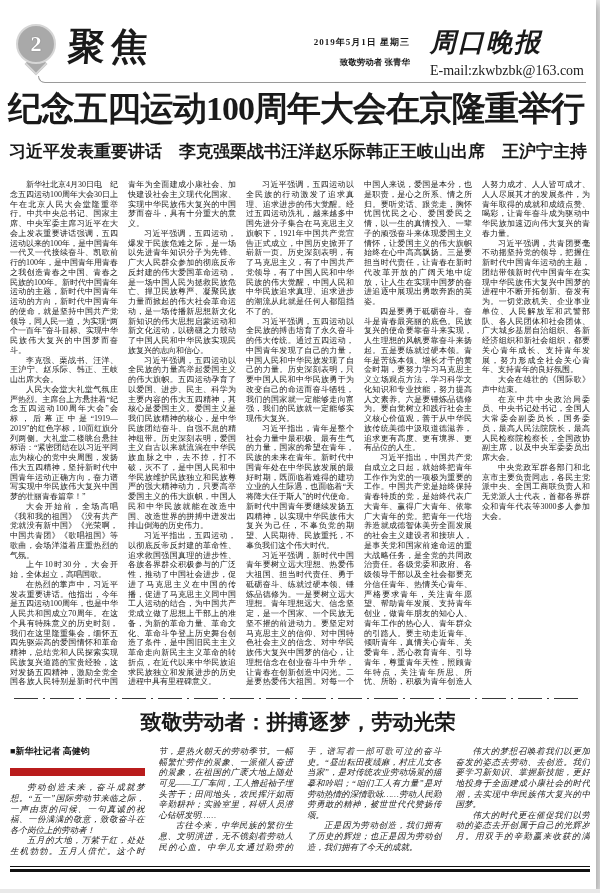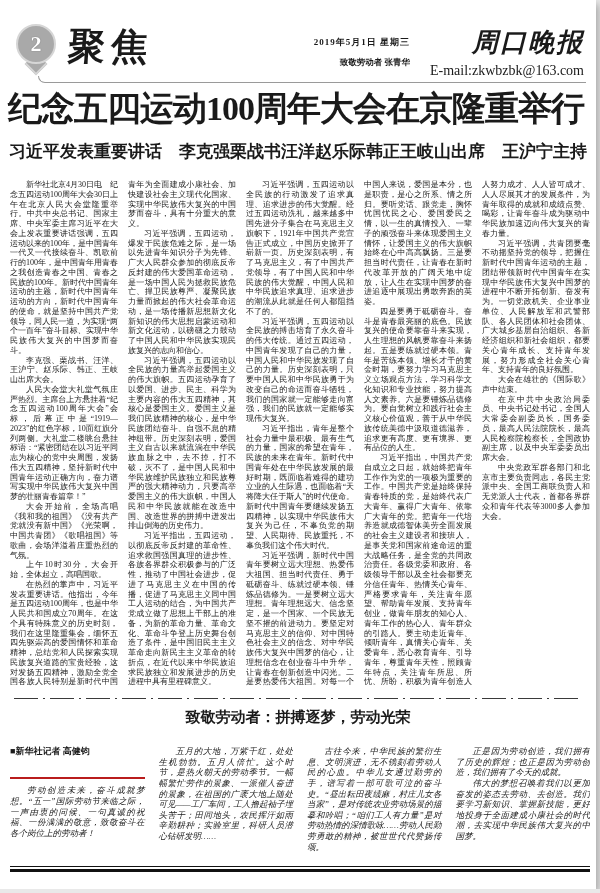--- a/index.html
+++ b/index.html
@@ -12,21 +12,21 @@
   .badge .num{font-size:22px;font-weight:bold;color:#ffffff;text-shadow:0 0 1px #555;
               font-family:"Liberation Serif",serif;}
   .badge-tail{position:absolute;left:28px;top:56px;width:14px;height:14px;background:#a9a9a9;
               transform:rotate(45deg);border-right:2px solid #d6d6d6;border-bottom:2px solid #d6d6d6;}
   .section-title{position:absolute;left:68px;top:22px;font-size:37px;font-weight:900;
                  letter-spacing:6px;transform:skewX(-4deg);font-family:"Liberation Serif",serif;}
   .mast-right{position:absolute;right:12px;top:30px;display:flex;gap:20px;align-items:flex-start;}
   .mast-right .colA{text-align:right;padding-top:6px;}
   .mast-right .date{font-size:9px;font-weight:bold;letter-spacing:1px;}
   .mast-right .editor{font-size:8.5px;margin-top:8px;font-weight:bold;}
-  .mast-right .colB{text-align:right;}
+  .mast-right .colB{text-align:left;}
   .paper-name{font-size:26px;font-weight:900;font-style:italic;letter-spacing:2px;
               font-family:"Liberation Serif",serif;line-height:1;}
   .email{font-size:14px;margin-top:7px;}
   .header-rule{position:absolute;left:38px;right:10px;top:76px;height:6px;
                border-bottom:1px solid #9a9a9a;border-left:1px solid #9a9a9a;
                border-bottom-left-radius:8px;}
   
   .headline{position:absolute;left:8px;top:88px;width:580px;margin:0;text-align:left;
             font-size:34px;font-weight:900;letter-spacing:-1px;line-height:1.25;
             font-family:"Liberation Serif",serif;}
@@ -36,27 +36,27 @@
   
   .article{position:absolute;left:10px;top:180px;width:580px;height:512px;
            column-count:5;column-gap:10px;column-fill:auto;overflow:hidden;
            font-size:8px;line-height:1.22;text-align:justify;}
   .article p{margin:0;text-indent:2em;}
   
   .dashdot{position:absolute;left:14px;right:14px;top:698px;height:1px;
            background:repeating-linear-gradient(90deg,#3a3a3a 0 24px,transparent 24px 29px,
                        #3a3a3a 29px 31px,transparent 31px 36px);}
   .bottom-headline{position:absolute;left:8px;top:708px;width:580px;margin:0;text-align:center;
-                   font-size:15px;font-weight:900;font-family:"Liberation Sans",sans-serif;}
+                   font-size:21px;font-weight:900;font-family:"Liberation Sans",sans-serif;}
   .bottom{position:absolute;left:10px;top:746px;width:580px;height:112px;
           column-count:4;column-gap:14px;column-fill:auto;overflow:hidden;
           font-size:8.5px;line-height:1.25;text-align:justify;font-style:italic;}
   .bottom p{margin:0;text-indent:2em;}
   .byline{font-style:normal;font-weight:bold;font-size:9px;text-indent:0;
-          border-bottom:2px solid #b91c1c;padding-bottom:20px;margin:0 0 6px 0;}
+          border-bottom:8px solid #b91c1c;padding-bottom:11px;margin:0 0 6px 0;}
   .bottom-rule{position:absolute;left:10px;width:580px;top:866px;height:2px;
                border-top:1px solid #111;border-bottom:3px solid #111;}
 </style>
 </head>
 <body>
 
 <div class="page">
 
   <div class="badge-tail"></div>
   <div class="badge">
@@ -75,21 +75,21 @@
     </div>
   </div>
   <div class="header-rule"></div>
 
   <h1 class="headline">纪念五四运动100周年大会在京隆重举行</h1>
   <h2 class="subheadline">习近平发表重要讲话　李克强栗战书汪洋赵乐际韩正王岐山出席　王沪宁主持</h2>
 
   <section class="article">
     <p>新华社北京4月30日电　纪念五四运动100周年大会30日上午在北京人民大会堂隆重举行。中共中央总书记、国家主席、中央军委主席习近平在大会上发表重要讲话强调，五四运动以来的100年，是中国青年一代又一代接续奋斗、凯歌前行的100年，是中国青年用青春之我创造青春之中国、青春之民族的100年。新时代中国青年运动的主题，新时代中国青年运动的方向，新时代中国青年的使命，就是坚持中国共产党领导，同人民一道，为实现“两个一百年”奋斗目标、实现中华民族伟大复兴的中国梦而奋斗。</p>
     <p>李克强、栗战书、汪洋、王沪宁、赵乐际、韩正、王岐山出席大会。</p>
-    <p>人民大会堂大礼堂气氛庄严热烈。主席台上方悬挂着“纪念五四运动100周年大会”会标，后幕正中是“1919—2023”的红色字标，10面红旗分列两侧。大礼堂二楼眺台悬挂标语：“紧密团结在以习近平同志为核心的党中央周围，发扬伟大五四精神，坚持新时代中国青年运动正确方向，奋力谱写实现中华民族伟大复兴中国梦的壮丽青春篇章！”</p>
+    <p>人民大会堂大礼堂气氛庄严热烈。主席台上方悬挂着“纪念五四运动100周年大会”会标，后幕正中是“1919—2019”的红色字标，10面红旗分列两侧。大礼堂二楼眺台悬挂标语：“紧密团结在以习近平同志为核心的党中央周围，发扬伟大五四精神，坚持新时代中国青年运动正确方向，奋力谱写实现中华民族伟大复兴中国梦的壮丽青春篇章！”</p>
     <p>大会开始前，全场高唱《我和我的祖国》《没有共产党就没有新中国》《光荣啊，中国共青团》《歌唱祖国》等歌曲，会场洋溢着庄重热烈的气氛。</p>
     <p>上午10时30分，大会开始，全体起立，高唱国歌。</p>
     <p>在热烈的掌声中，习近平发表重要讲话。他指出，今年是五四运动100周年，也是中华人民共和国成立70周年。在这个具有特殊意义的历史时刻，我们在这里隆重集会，缅怀五四先驱崇高的爱国情怀和革命精神，总结党和人民探索实现民族复兴道路的宝贵经验，这对发扬五四精神，激励全党全国各族人民特别是新时代中国青年为全面建成小康社会、加快建设社会主义现代化国家、实现中华民族伟大复兴的中国梦而奋斗，具有十分重大的意义。</p>
     <p>习近平强调，五四运动，爆发于民族危难之际，是一场以先进青年知识分子为先锋、广大人民群众参加的彻底反帝反封建的伟大爱国革命运动，是一场中国人民为拯救民族危亡、捍卫民族尊严、凝聚民族力量而掀起的伟大社会革命运动，是一场传播新思想新文化新知识的伟大思想启蒙运动和新文化运动，以磅礴之力鼓动了中国人民和中华民族实现民族复兴的志向和信心。</p>
     <p>习近平强调，五四运动以全民族的力量高举起爱国主义的伟大旗帜。五四运动孕育了以爱国、进步、民主、科学为主要内容的伟大五四精神，其核心是爱国主义。爱国主义是我们民族精神的核心，是中华民族团结奋斗、自强不息的精神纽带。历史深刻表明，爱国主义自古以来就流淌在中华民族血脉之中，去不掉，打不破，灭不了，是中国人民和中华民族维护民族独立和民族尊严的强大精神动力，只要高举爱国主义的伟大旗帜，中国人民和中华民族就能在改造中国、改造世界的拼搏中迸发出排山倒海的历史伟力。</p>
     <p>习近平指出，五四运动，以彻底反帝反封建的革命性、追求救国强国真理的进步性、各族各界群众积极参与的广泛性，推动了中国社会进步，促进了马克思主义在中国的传播，促进了马克思主义同中国工人运动的结合，为中国共产党成立做了思想上干部上的准备，为新的革命力量、革命文化、革命斗争登上历史舞台创造了条件，是中国旧民主主义革命走向新民主主义革命的转折点，在近代以来中华民族追求民族独立和发展进步的历史进程中具有里程碑意义。</p>
     <p>习近平强调，五四运动以全民族的行动激发了追求真理、追求进步的伟大觉醒。经过五四运动洗礼，越来越多中国先进分子集合在马克思主义旗帜下，1921年中国共产党宣告正式成立，中国历史掀开了崭新一页。历史深刻表明，有了马克思主义，有了中国共产党领导，有了中国人民和中华民族的伟大觉醒，中国人民和中华民族追求真理、追求进步的潮流从此就是任何人都阻挡不了的。</p>
     <p>习近平强调，五四运动以全民族的搏击培育了永久奋斗的伟大传统。通过五四运动，中国青年发现了自己的力量，中国人民和中华民族发现了自己的力量。历史深刻表明，只要中国人民和中华民族勇于为改变自己的命运而奋斗牺牲，我们的国家就一定能够走向富强，我们的民族就一定能够实现伟大复兴。</p>
     <p>习近平指出，青年是整个社会力量中最积极、最有生气的力量，国家的希望在青年，民族的未来在青年。新时代中国青年处在中华民族发展的最好时期，既面临着难得的建功立业的人生际遇，也面临着“天将降大任于斯人”的时代使命。新时代中国青年要继续发扬五四精神，以实现中华民族伟大复兴为己任，不辜负党的期望、人民期待、民族重托，不辜负我们这个伟大时代。</p>
     <p>习近平强调，新时代中国青年要树立远大理想、热爱伟大祖国、担当时代责任、勇于砥砺奋斗、练就过硬本领、锤炼品德修为。一是要树立远大理想。青年理想远大、信念坚定，是一个国家、一个民族无坚不摧的前进动力。要坚定对马克思主义的信仰、对中国特色社会主义的信念、对中华民族伟大复兴中国梦的信心，让理想信念在创业奋斗中升华，让青春在创新创造中闪光。二是要热爱伟大祖国。对每一个中国人来说，爱国是本分，也是职责，是心之所系、情之所归。要听党话、跟党走，胸怀忧国忧民之心、爱国爱民之情，以一生的真情投入、一辈子的顽强奋斗来体现爱国主义情怀，让爱国主义的伟大旗帜始终在心中高高飘扬。三是要担当时代责任，让青春在新时代改革开放的广阔天地中绽放，让人生在实现中国梦的奋进追逐中展现出勇敢奔跑的英姿。</p>

